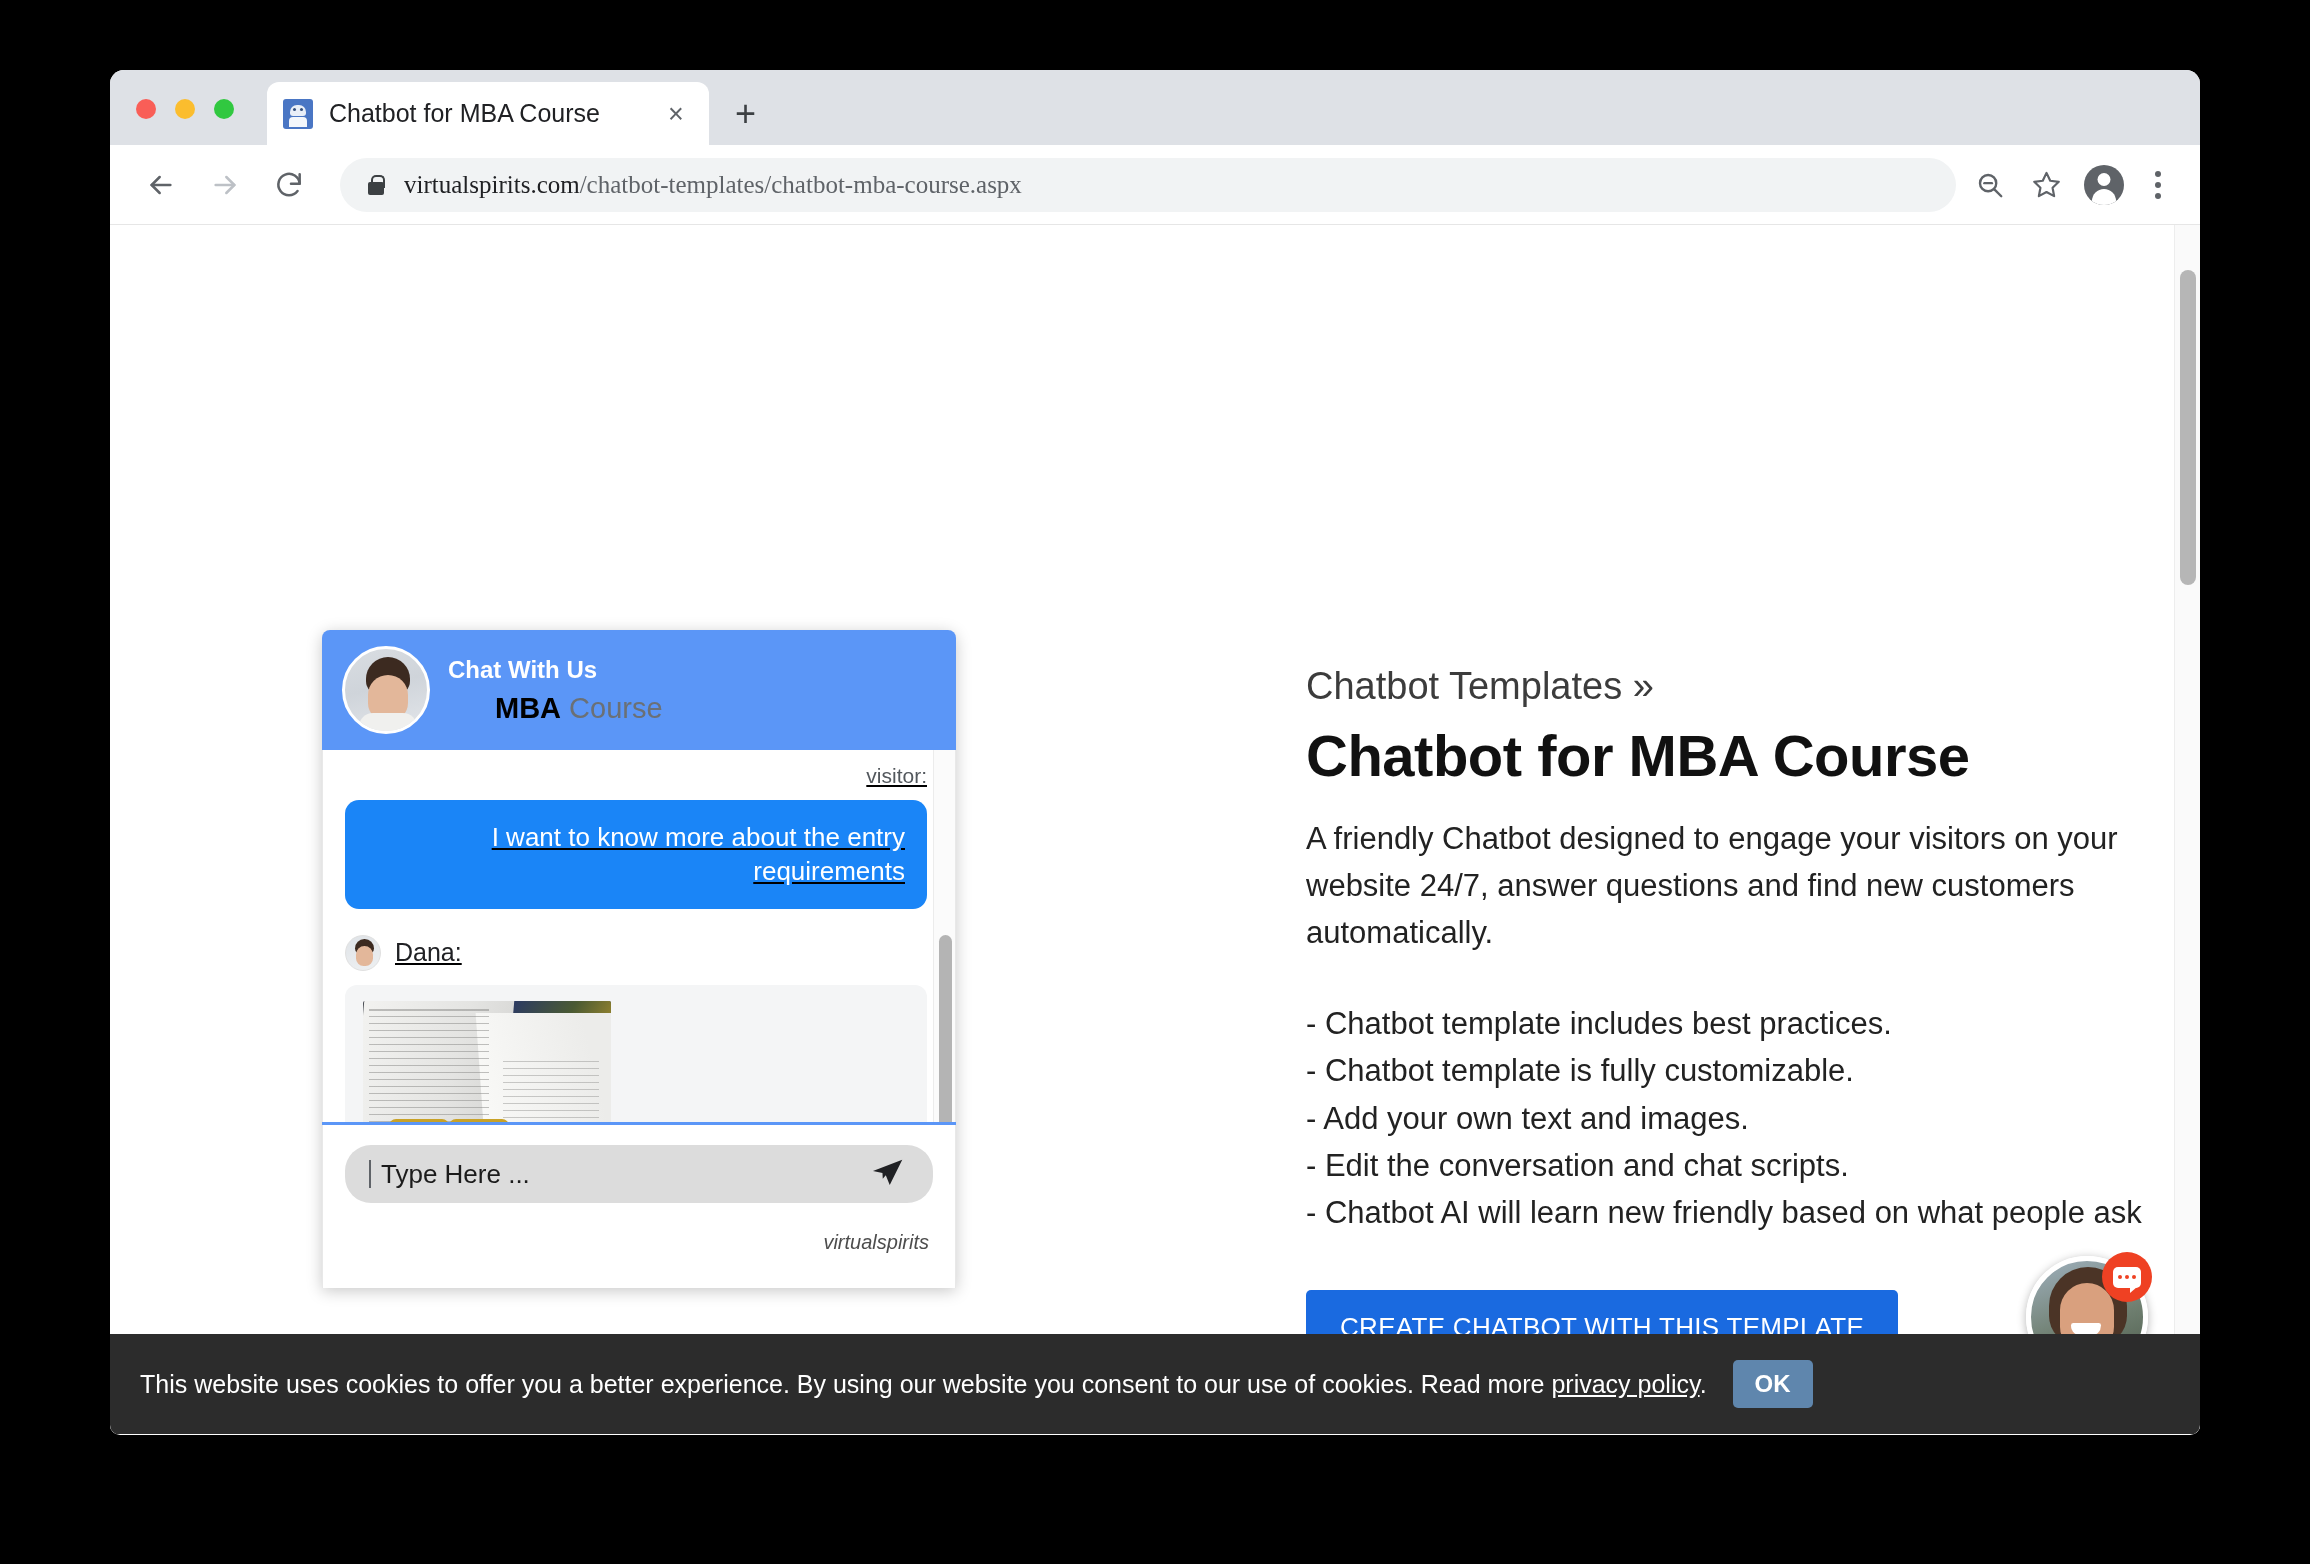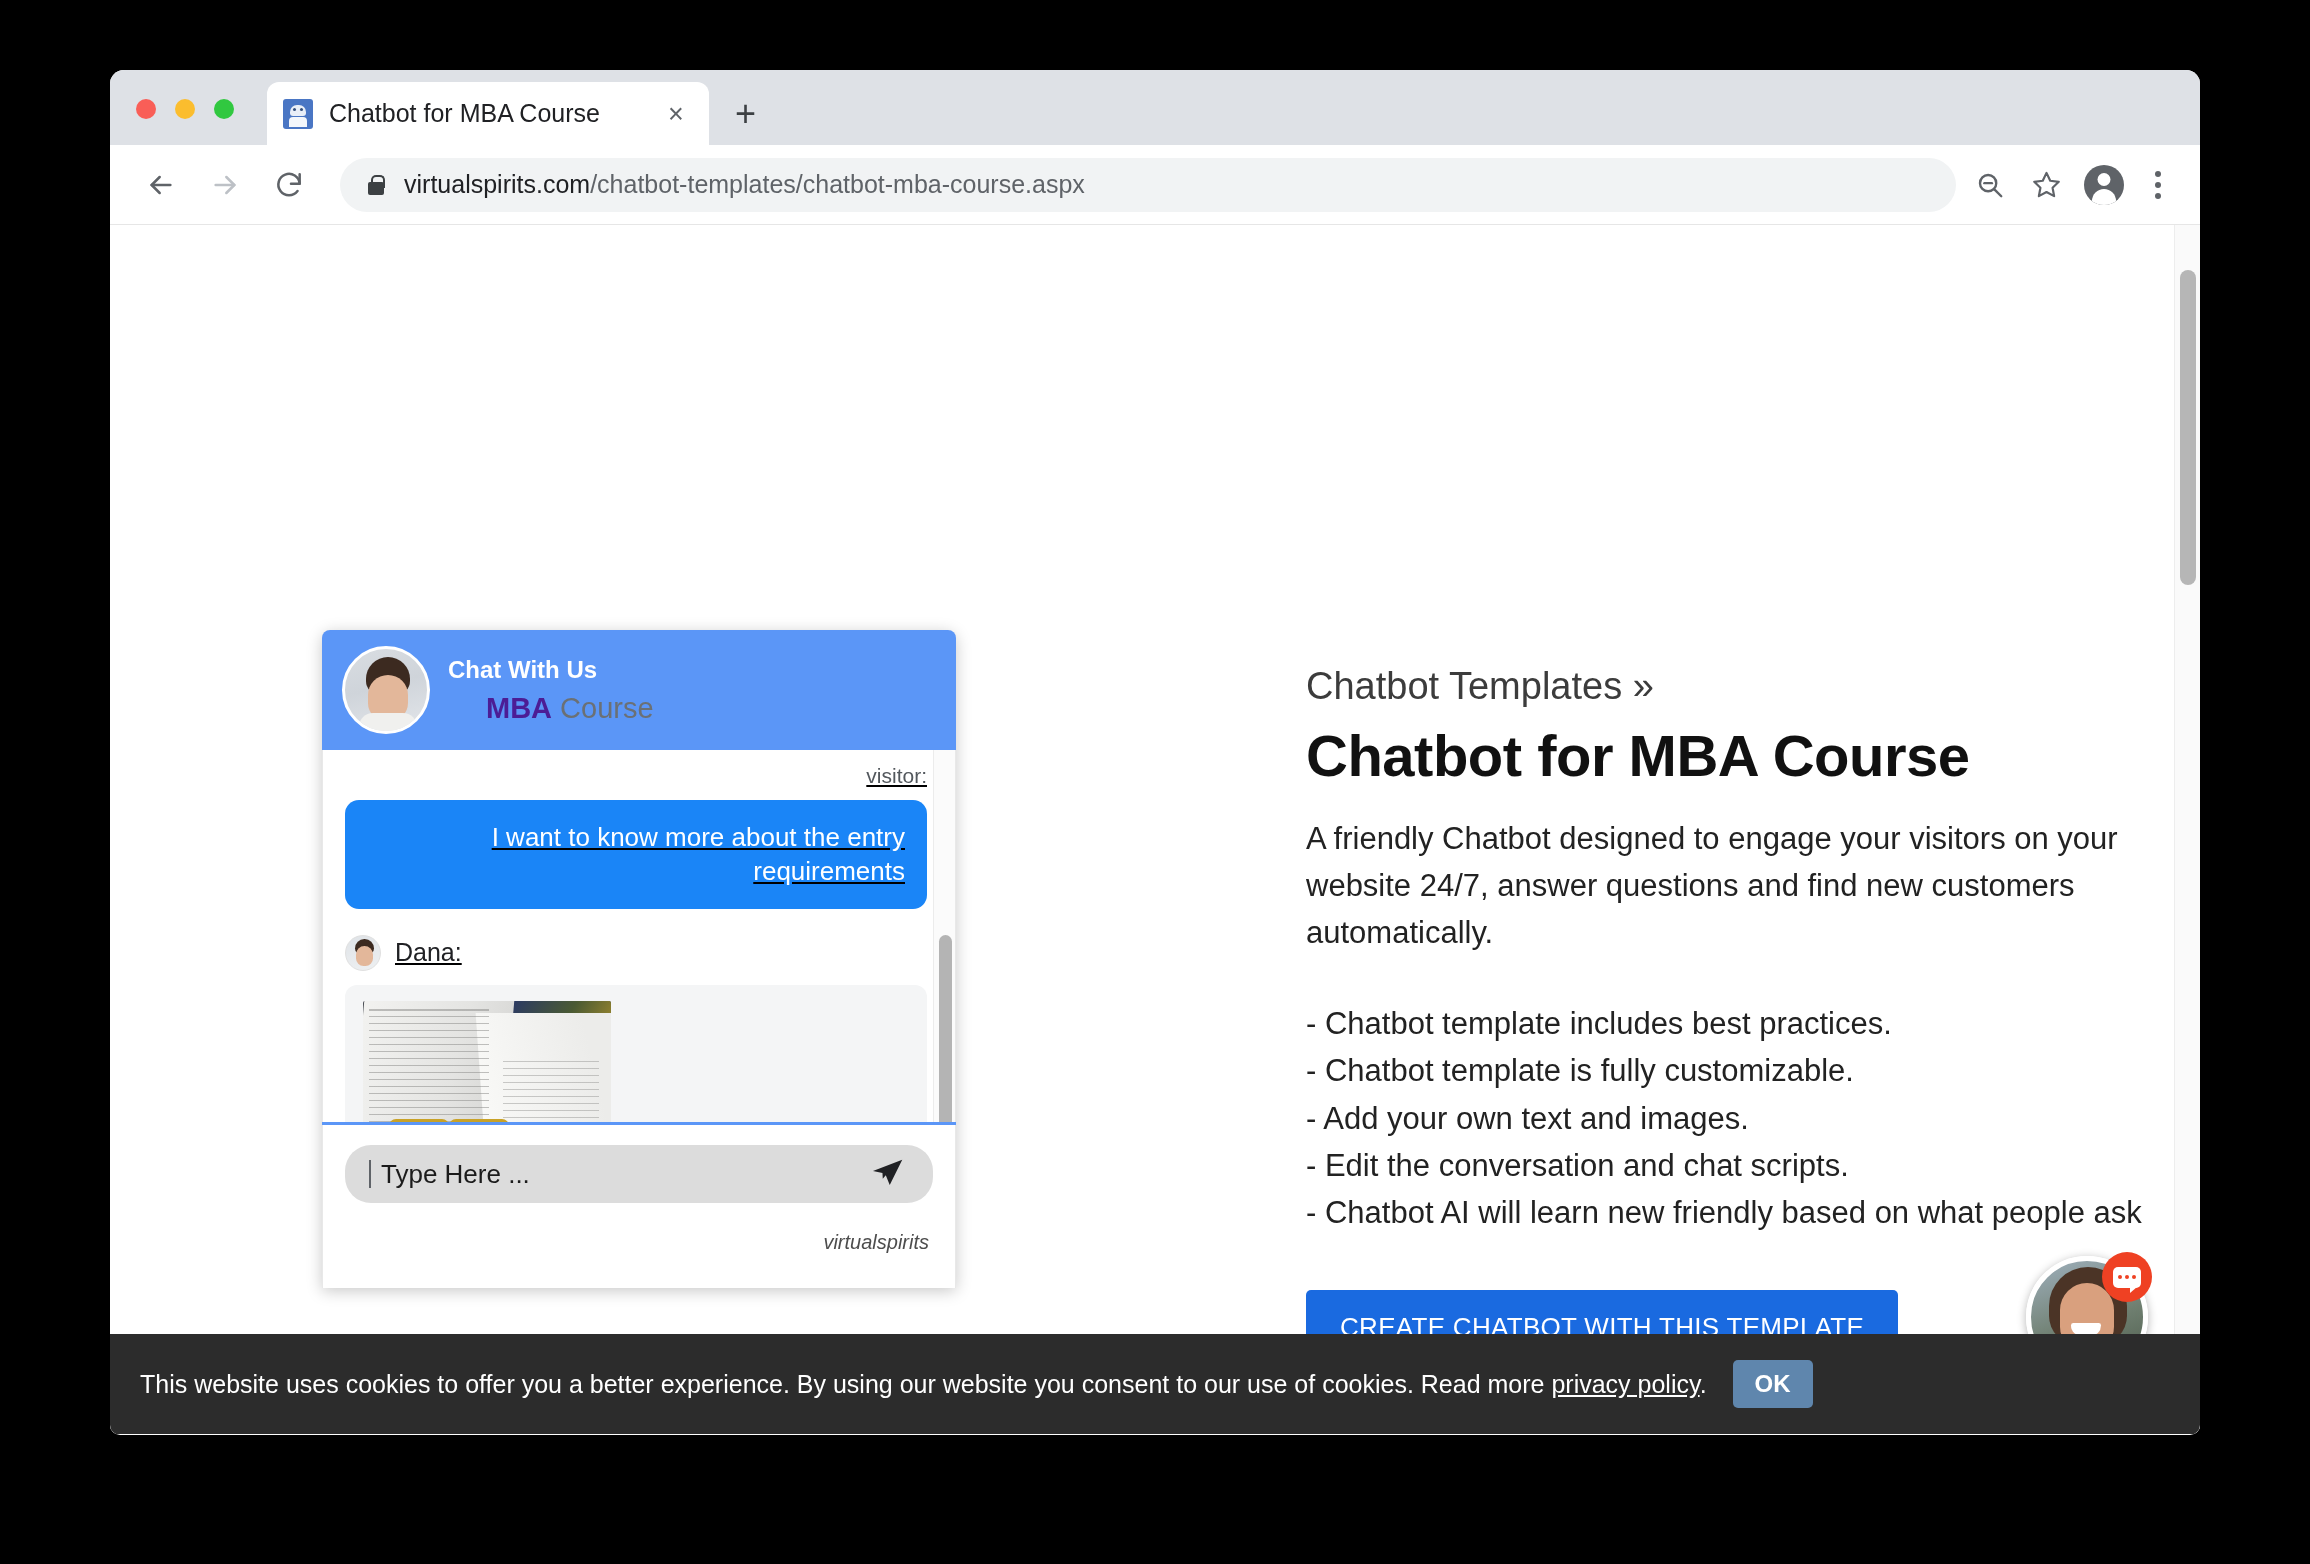--- a/index.html
+++ b/index.html
@@ -116,20 +116,21 @@
 
   .omnibox {
     flex: 1 1 auto;
     height: 54px;
     background: #f1f3f4;
     border-radius: 27px;
     display: flex; align-items: center;
     padding: 0 18px 0 26px;
     margin-left: 12px;
     min-width: 0;
+    font-family: Liberation Serif, serif;
   }
   .lock-icon {
     width: 20px; height: 24px;
     position: relative; flex: 0 0 auto;
     margin-right: 18px;
   }
   .lock-icon::before {
     content: "";
     position: absolute; left: 2px; top: 9px;
     width: 16px; height: 13px;
@@ -257,21 +258,21 @@
   }
   .cw-head-text { margin-left: 18px; }
   .cw-title {
     color: #ffffff; font-size: 24px; font-weight: bold;
     margin-bottom: 8px;
   }
   .cw-subtitle {
     font-size: 29px; padding-left: 38px;
     color: #6b7075;
   }
-  .cw-subtitle b { color: #4c1d95; font-weight: bold; }
+  .cw-subtitle b { color: #000000; font-weight: bold; margin-left: 9px; }
 
   .cw-body {
     position: relative;
     height: 372px;
     background: #ffffff;
     overflow: hidden;
     border-left: 1px solid #e8e8e8;
     border-right: 1px solid #e8e8e8;
   }
   .cw-scrollbar {

